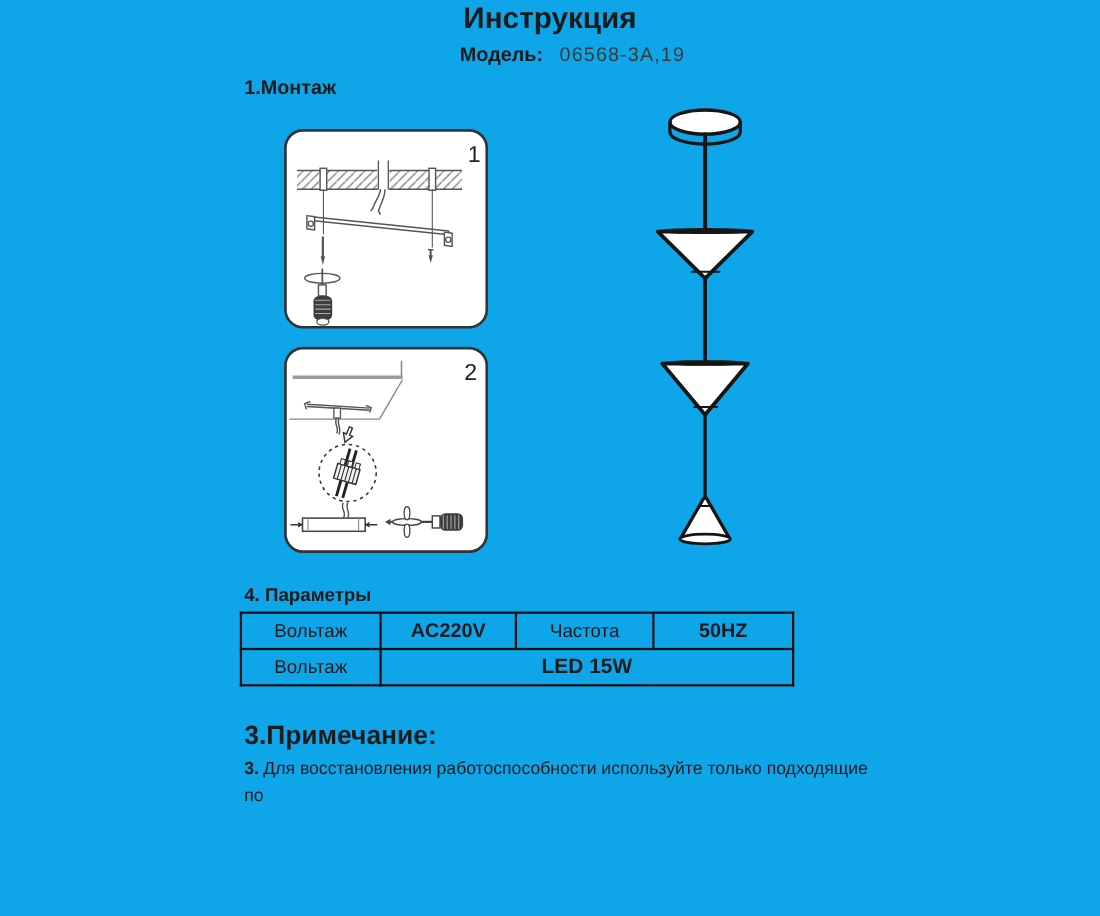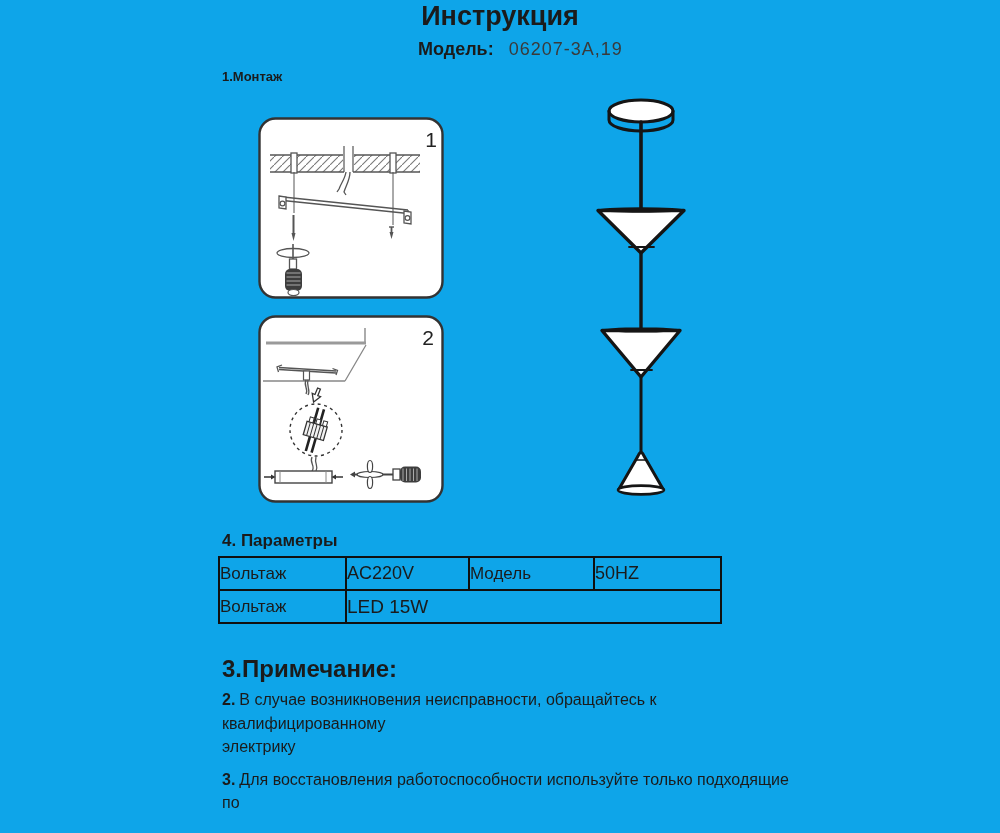--- a/index.html
+++ b/index.html
@@ -3,48 +3,48 @@
 <meta charset="utf-8">
 <style>
   html,body{margin:0;padding:0;background:#ffffff;}
   .page{position:relative;width:1000px;height:833px;background:#0ea5e9;overflow:hidden;
         font-family:"Liberation Sans", sans-serif;color:#1b1b1b;}
   .abs{position:absolute;}
   .doc-title{top:0px;left:0;width:1000px;text-align:center;font-size:27px;font-weight:bold;line-height:32px;}
   .model-row{top:39px;left:418px;display:flex;align-items:baseline;gap:15px;font-size:18px;text-align:right;}
   .model-label{font-weight:bold;}
   .model-value{color:#3a3a3a;letter-spacing:1px;font-size:18px;}
-  .h-mount{top:69px;left:222px;font-size:13px;font-weight:bold;}
+  .h-mount{top:69px;left:222px;font-size:18px;font-weight:bold;}
   .h-params{top:531px;left:222px;font-size:17px;font-weight:bold;}
   .h-notes{top:655px;left:222px;font-size:24px;font-weight:bold;}
   .box1{top:117px;left:258px;}
   .box2{top:315px;left:258px;}
   .lamp{top:90px;left:575px;}
   table.params{position:absolute;top:556px;left:218px;width:502px;border-collapse:collapse;table-layout:fixed;}
-  table.params td{border:2px solid #101010;vertical-align:middle;
+  table.params td{border:2px solid #101010;text-align:center;vertical-align:middle;
                   font-size:17px;padding:0;height:31px;}
-  table.params .b{font-weight:normal;font-size:18px;}
+  table.params .b{font-weight:bold;font-size:18px;}
   table.params .big{font-size:19px;margin-left:31px;}
   col.c1{width:127px;} col.c2{width:123px;} col.c3{width:125px;} col.c4{width:127px;}
   .notes{top:688px;left:222px;width:578px;}
   .notes p{margin:0 0 9px 0;font-size:16px;line-height:23.5px;}
   .notes b{margin-right:4px;}
   svg .ln{stroke:#555;fill:none;}
   svg text{font-family:"Liberation Sans", sans-serif;}
 </style>
 </head>
 <body>
 
 <div class="page">
 
   <div class="abs doc-title">Инструкция</div>
 
   <div class="abs model-row">
     <span class="model-label">Модель:</span>
-    <span class="model-value">06207-3A,19</span>
+    <span class="model-value">06568-3A,19</span>
   </div>
 
   <div class="abs h-mount">1.Монтаж</div>
 
   <svg class="abs box1" width="186" height="182" viewBox="0 0 186 182">
     <defs>
       <pattern id="hatch" width="8" height="8" patternUnits="userSpaceOnUse">
         <path d="M-2,10 L10,-2" stroke="#777" stroke-width="1.1"></path>
       </pattern>
     </defs>
@@ -162,31 +162,30 @@
     <colgroup>
         <col class="c1">
         <col class="c2">
         <col class="c3">
         <col class="c4">
       </colgroup>
     <tbody>
     <tr>
       <td>Вольтаж</td>
       <td class="b">AC220V</td>
-      <td>Модель</td>
+      <td>Частота</td>
       <td class="b">50HZ</td>
     </tr>
     <tr>
       <td>Вольтаж</td>
       <td colspan="3" class="b big">LED 15W</td>
     </tr>
     </tbody>
   </table>
 
   <div class="abs h-notes">3.Примечание:</div>
 
   <div class="abs notes">
-    <p><b>2.</b><span>В случае возникновения неисправности, обращайтесь к квалифицированному</span><br><span>электрику</span></p>
     <p><b>3.</b><span>Для восстановления работоспособности используйте только подходящие по</span><br></p>
 
   </div>
 
 </div>
 
 </body></html>

